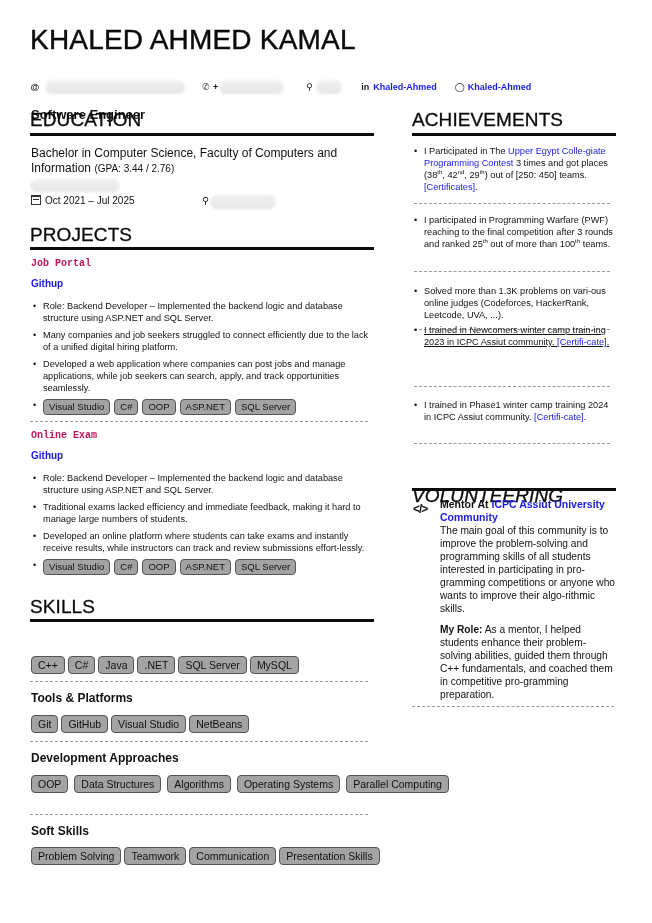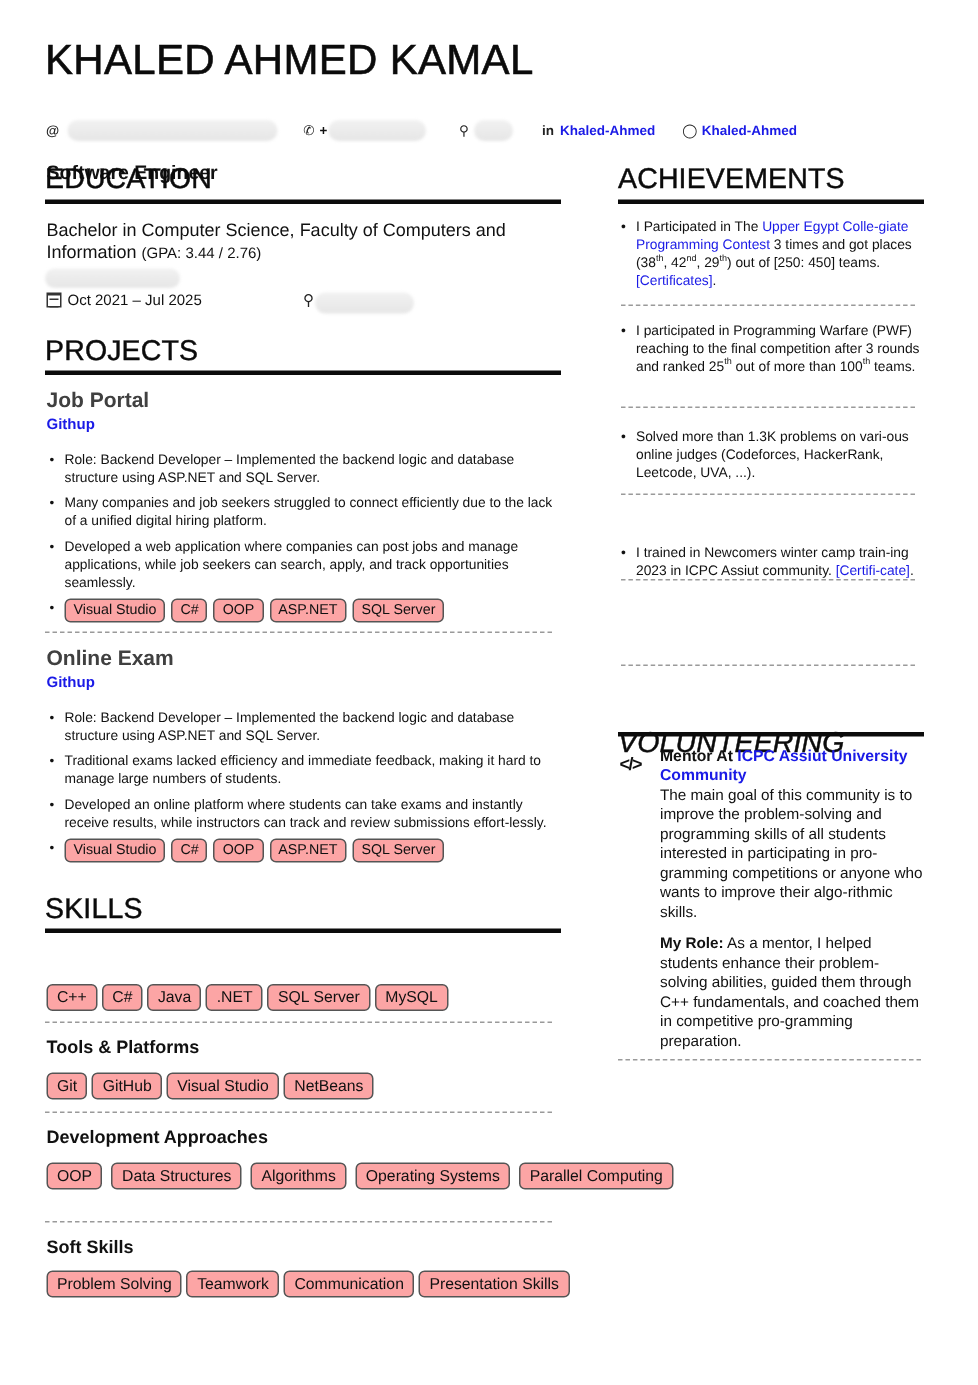--- a/index.html
+++ b/index.html
@@ -24,28 +24,28 @@
   .dash { position: absolute; border-top: 1px dashed #9a9a9a; height: 0; }
 
   
   .edu-degree { position: absolute; left: 31px; top: 146px; width: 340px; font-size: 12px; line-height: 15px; color: #111; }
   .edu-degree .gpa { font-size: 10px; }
   .edu-meta { position: absolute; left: 31px; top: 195px; font-size: 10px; display: flex; }
   .cal-icon { display: inline-block; width: 10px; height: 10px; border: 1px solid #333; border-top-width: 2px; margin-right: 4px; position: relative; }
   .cal-icon::after { content: ""; position: absolute; left: 1px; top: 2px; width: 6px; height: 4px; border-top: 1px solid #333; border-bottom: 1px solid #333; }
   .pin { font-size: 10px; color: #222; }
 
-  .proj-title { position: absolute; left: 31px; font-size: 14px; font-weight: 700; color: #404040; }
+  .proj-title { position: absolute; left: 31px; font-size: 10px; font-weight: 700; color: #be185d; font-family: Liberation Mono, monospace; }
   .proj-link { position: absolute; left: 31px; font-size: 10px; font-weight: 700; color: #1a1ae6; }
   .bullets { position: absolute; left: 31px; width: 345px; list-style: none; font-size: 9.2px; line-height: 12px; color: #111; }
   .bullets li { position: relative; padding-left: 12px; margin-bottom: 5px; }
   .bullets li::before { content: "•"; position: absolute; left: 2px; top: 0; font-size: 9px; }
 
   .tags { display: flex; flex-wrap: nowrap; gap: 4px; align-items: center; }
-  .tag { display: inline-block; border: 1px solid #555; border-radius: 4px; padding: 1px 5px; font-size: 9.5px; line-height: 12px; color: #111; background: #fca5a5; white-space: nowrap; }
+  .tag { display: inline-block; border: 1px solid #555; border-radius: 4px; padding: 1px 5px; font-size: 9.5px; line-height: 12px; color: #111; background: #a3a3a3; white-space: nowrap; }
   .tag.big { font-size: 10.5px; padding: 1px 6px; line-height: 14px; }
 
   .skill-cat { position: absolute; left: 31px; font-size: 12px; font-weight: 700; color: #111; }
   .skill-row { position: absolute; left: 31px; }
   .ach-item { position: absolute; left: 414px; width: 202px; font-size: 9.2px; line-height: 12px; padding-left: 10px; color: #111; }
   .ach-item::before { content: "•"; position: absolute; left: 0; top: 0; }
   sup { font-size: 6px; line-height: 0; vertical-align: super; }
 
   .vol-icon { position: absolute; left: 413px; top: 502px; font-size: 12px; font-weight: 700; color: #111; letter-spacing: -1px; }
   .vol-head { position: absolute; left: 440px; top: 498px; width: 178px; font-size: 10.5px; line-height: 13px; font-weight: 700; color: #111; }
@@ -185,25 +185,28 @@
   <div class="dash" style="left:414px;top:203px;width:196px;"></div>
 
   <div class="ach-item" style="top:214px;">
     <span>I participated in Programming Warfare (PWF) reaching to the final competition after 3 rounds and ranked 25</span><sup>th</sup><span> out of more than 100</span><sup>th</sup><span> teams.</span>
   </div>
   <div class="dash" style="left:414px;top:271px;width:196px;"></div>
 
   <div class="ach-item" style="top:285px;">Solved more than 1.3K problems on vari-ous online judges (Codeforces, HackerRank, Leetcode, UVA, ...).</div>
   <div class="dash" style="left:414px;top:329px;width:196px;"></div>
 
-  <div class="ach-item" style="top:362px;">
+  <div class="ach-item" style="top:324px;text-decoration:underline;">
     <span>I trained in Newcomers winter camp train-ing 2023 in ICPC Assiut community. </span><span class="link">[Certifi-cate]</span><span>.</span>
   </div>
   <div class="dash" style="left:414px;top:386px;width:196px;"></div>
 
+  <div class="ach-item" style="top:399px;">
+    <span>I trained in Phase1 winter camp training 2024 in ICPC Assiut community. </span><span class="link">[Certifi-cate]</span><span>.</span>
+  </div>
   <div class="dash" style="left:414px;top:443px;width:196px;"></div>
 
   <div class="sec-title" style="left:412px;top:485px;font-style:italic;">VOLUNTEERING</div>
   <div class="sec-rule" style="left:412px;top:488px;width:204px;"></div>
   <div class="vol-icon">&lt;/&gt;</div>
   <div class="vol-head">
     <span>Mentor At </span><span class="link">ICPC Assiut University Community</span>
   </div>
   <div class="vol-text" style="top:524px;">The main goal of this community is to improve the problem-solving and programming skills of all students interested in participating in pro-gramming competitions or anyone who wants to improve their algo-rithmic skills.</div>
   <div class="vol-text" style="top:623px;">

